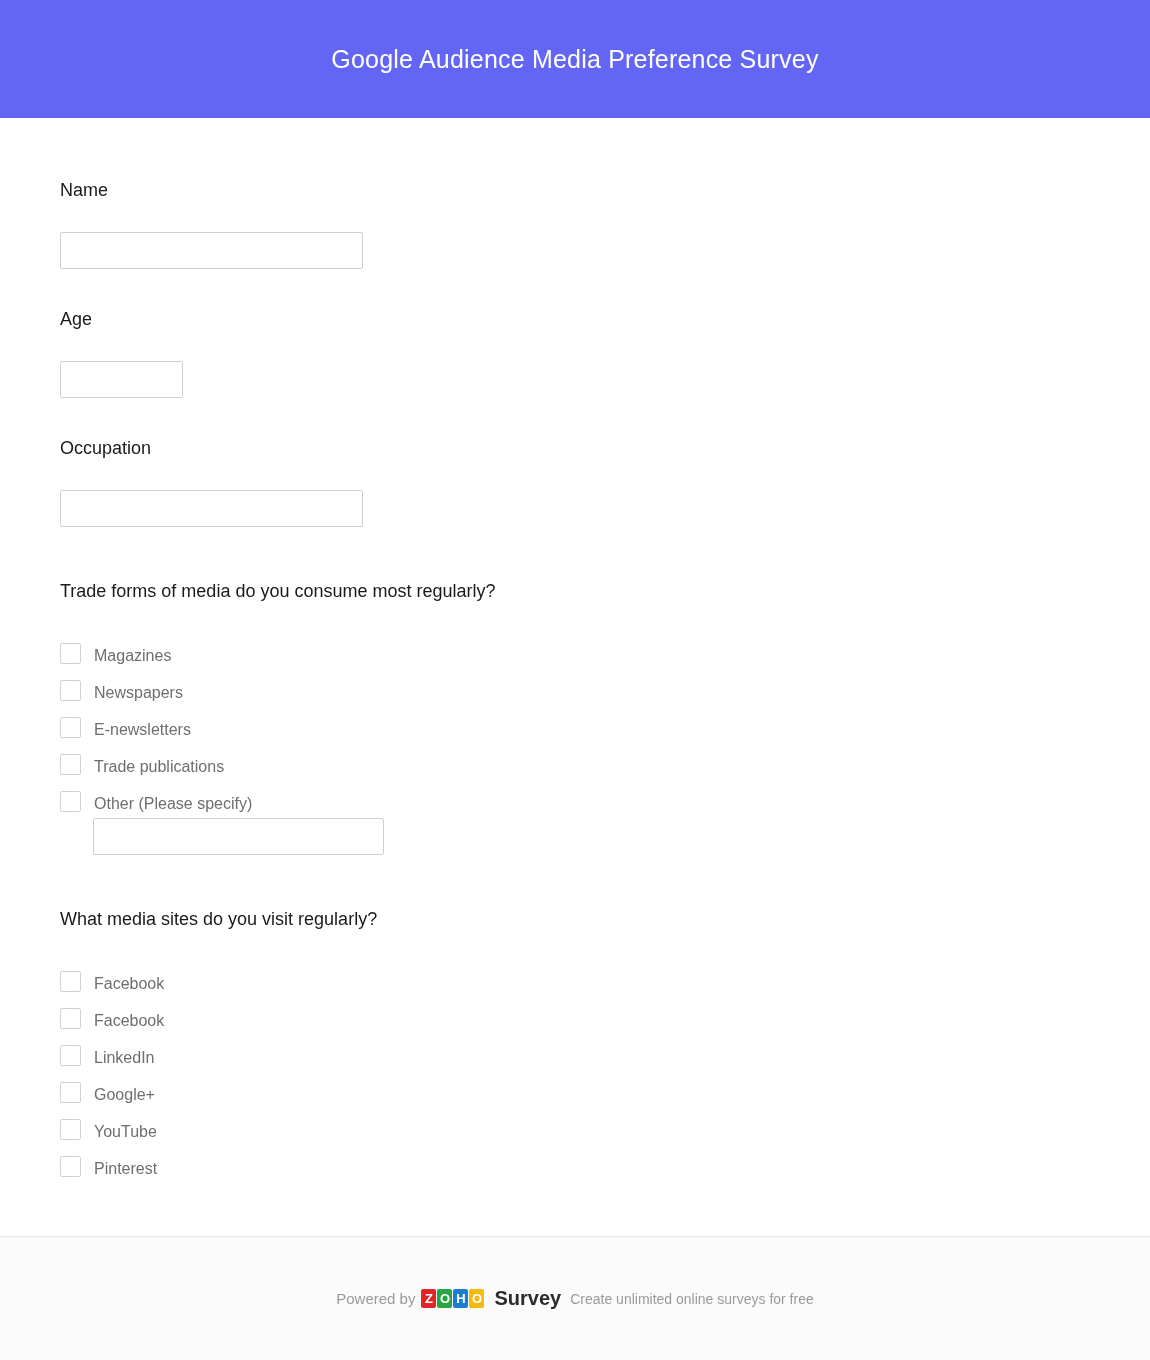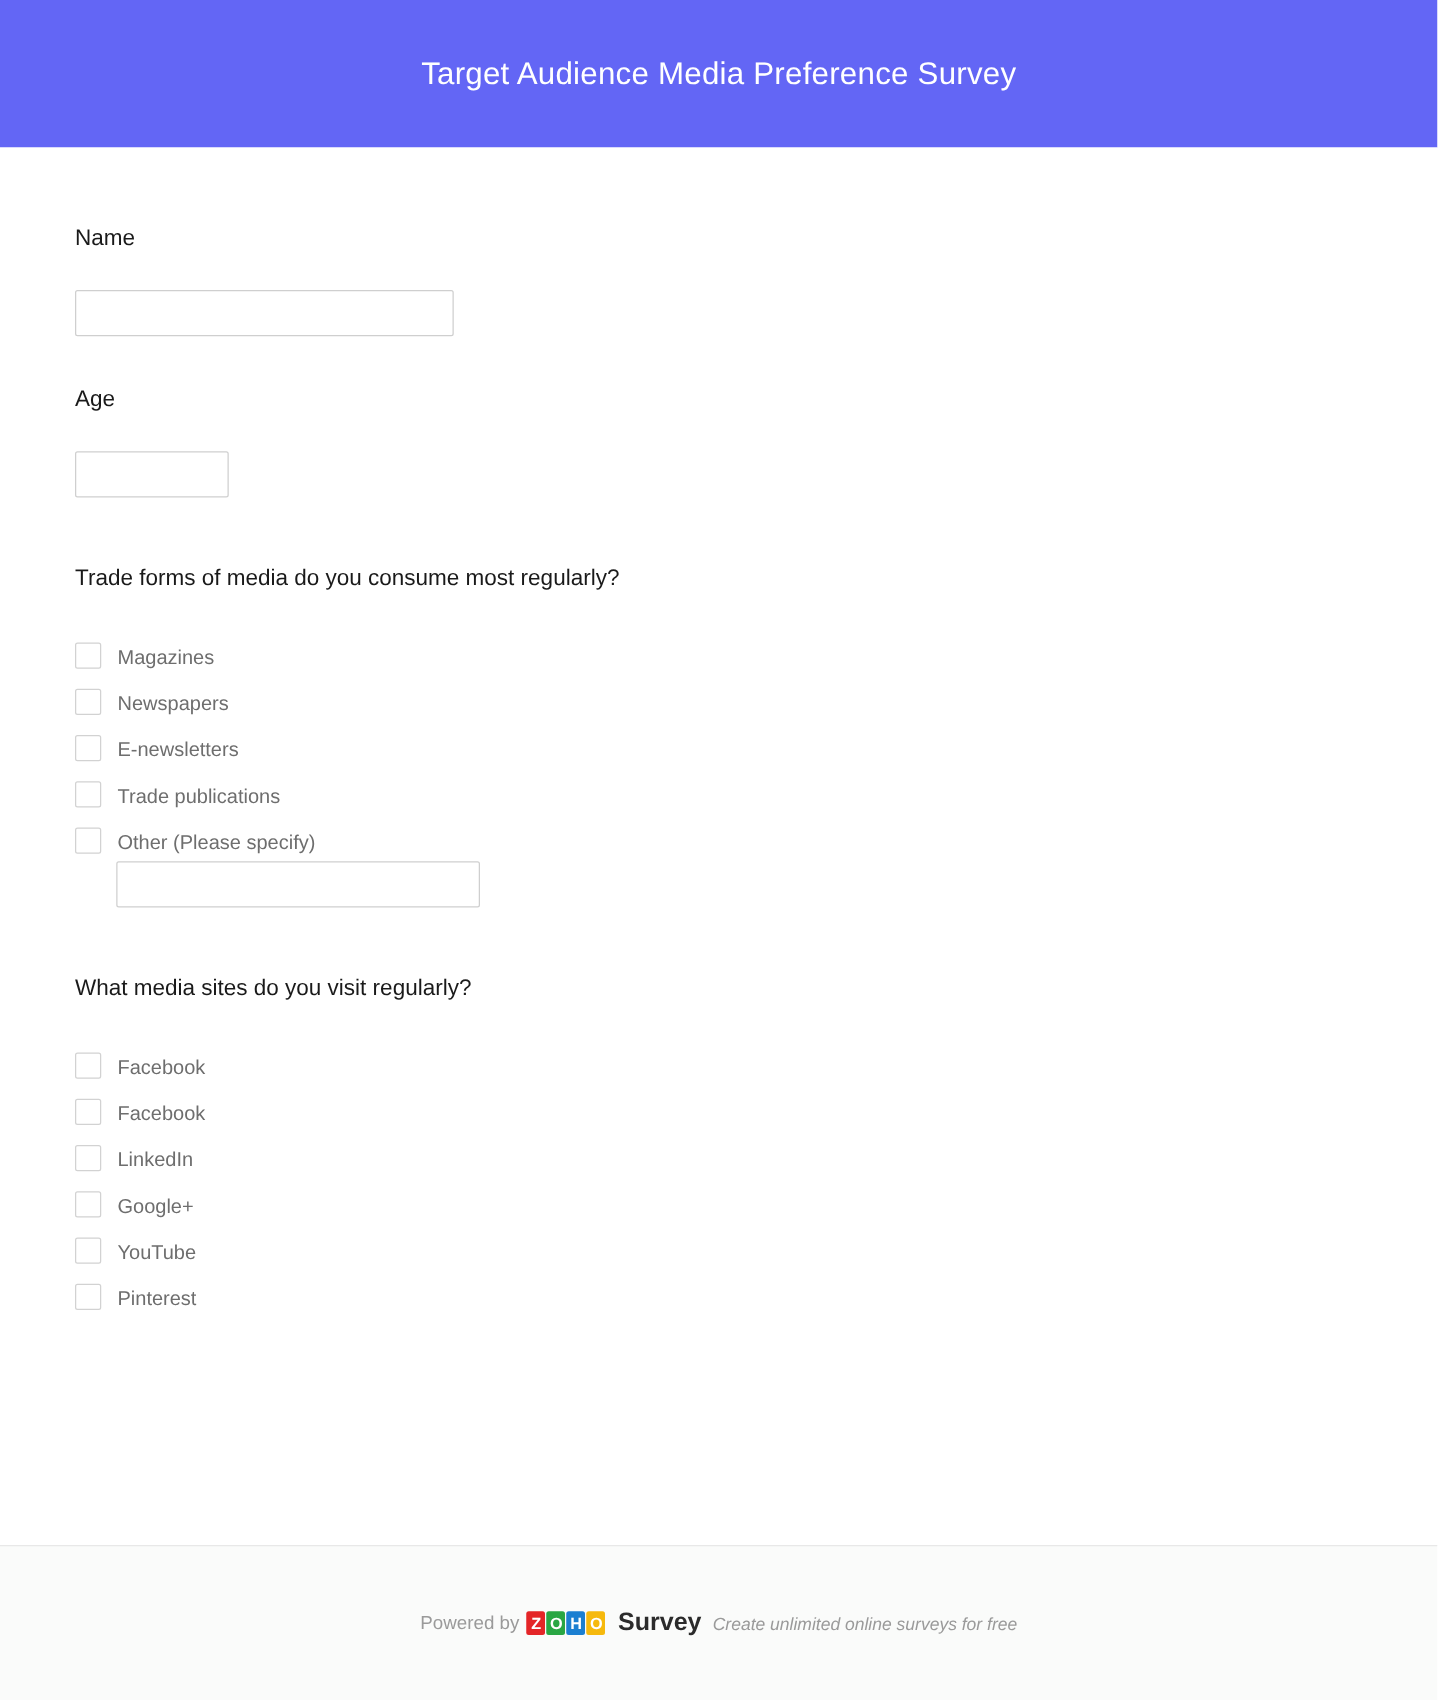--- a/index.html
+++ b/index.html
@@ -159,44 +159,47 @@
   .zoho-tile.o2 { background: #f6b90d; }
   .survey-word {
     font-size: 20px;
     font-weight: bold;
     color: #2b2b2b;
     margin-left: 4px;
   }
   .tagline {
     font-size: 14px;
     color: #9a9a9a;
-    font-style: italic;
   }
 </style>
 </head>
 <body>
 
 <div class="page">
 
   <div class="survey-header">
-    <h1 class="survey-title">Target Audience Media Preference Survey</h1>
+    <h1 class="survey-title">Google Audience Media Preference Survey</h1>
   </div>
 
   <div class="survey-body">
 
     <div class="field-block sp-name-label">
       <div class="field-label">Name</div>
       <input class="text-input wide sp-label-input" type="text" value="" style="">
     </div>
 
     <div class="field-block sp-block-gap">
       <div class="field-label">Age</div>
       <input class="text-input short sp-label-input" type="text" value="" style="">
     </div>
 
+    <div class="field-block sp-block-gap">
+      <div class="field-label">Occupation</div>
+      <input class="text-input wide sp-label-input" type="text" value="" style="">
+    </div>
 
     <div class="field-block sp-q-gap">
       <div class="question-text">Trade forms of media do you consume most regularly?</div>
       <div class="options">
 
         <div class="option-row">
           <span class="checkbox"></span>
           <span class="option-label">Magazines</span>
         </div>
 

